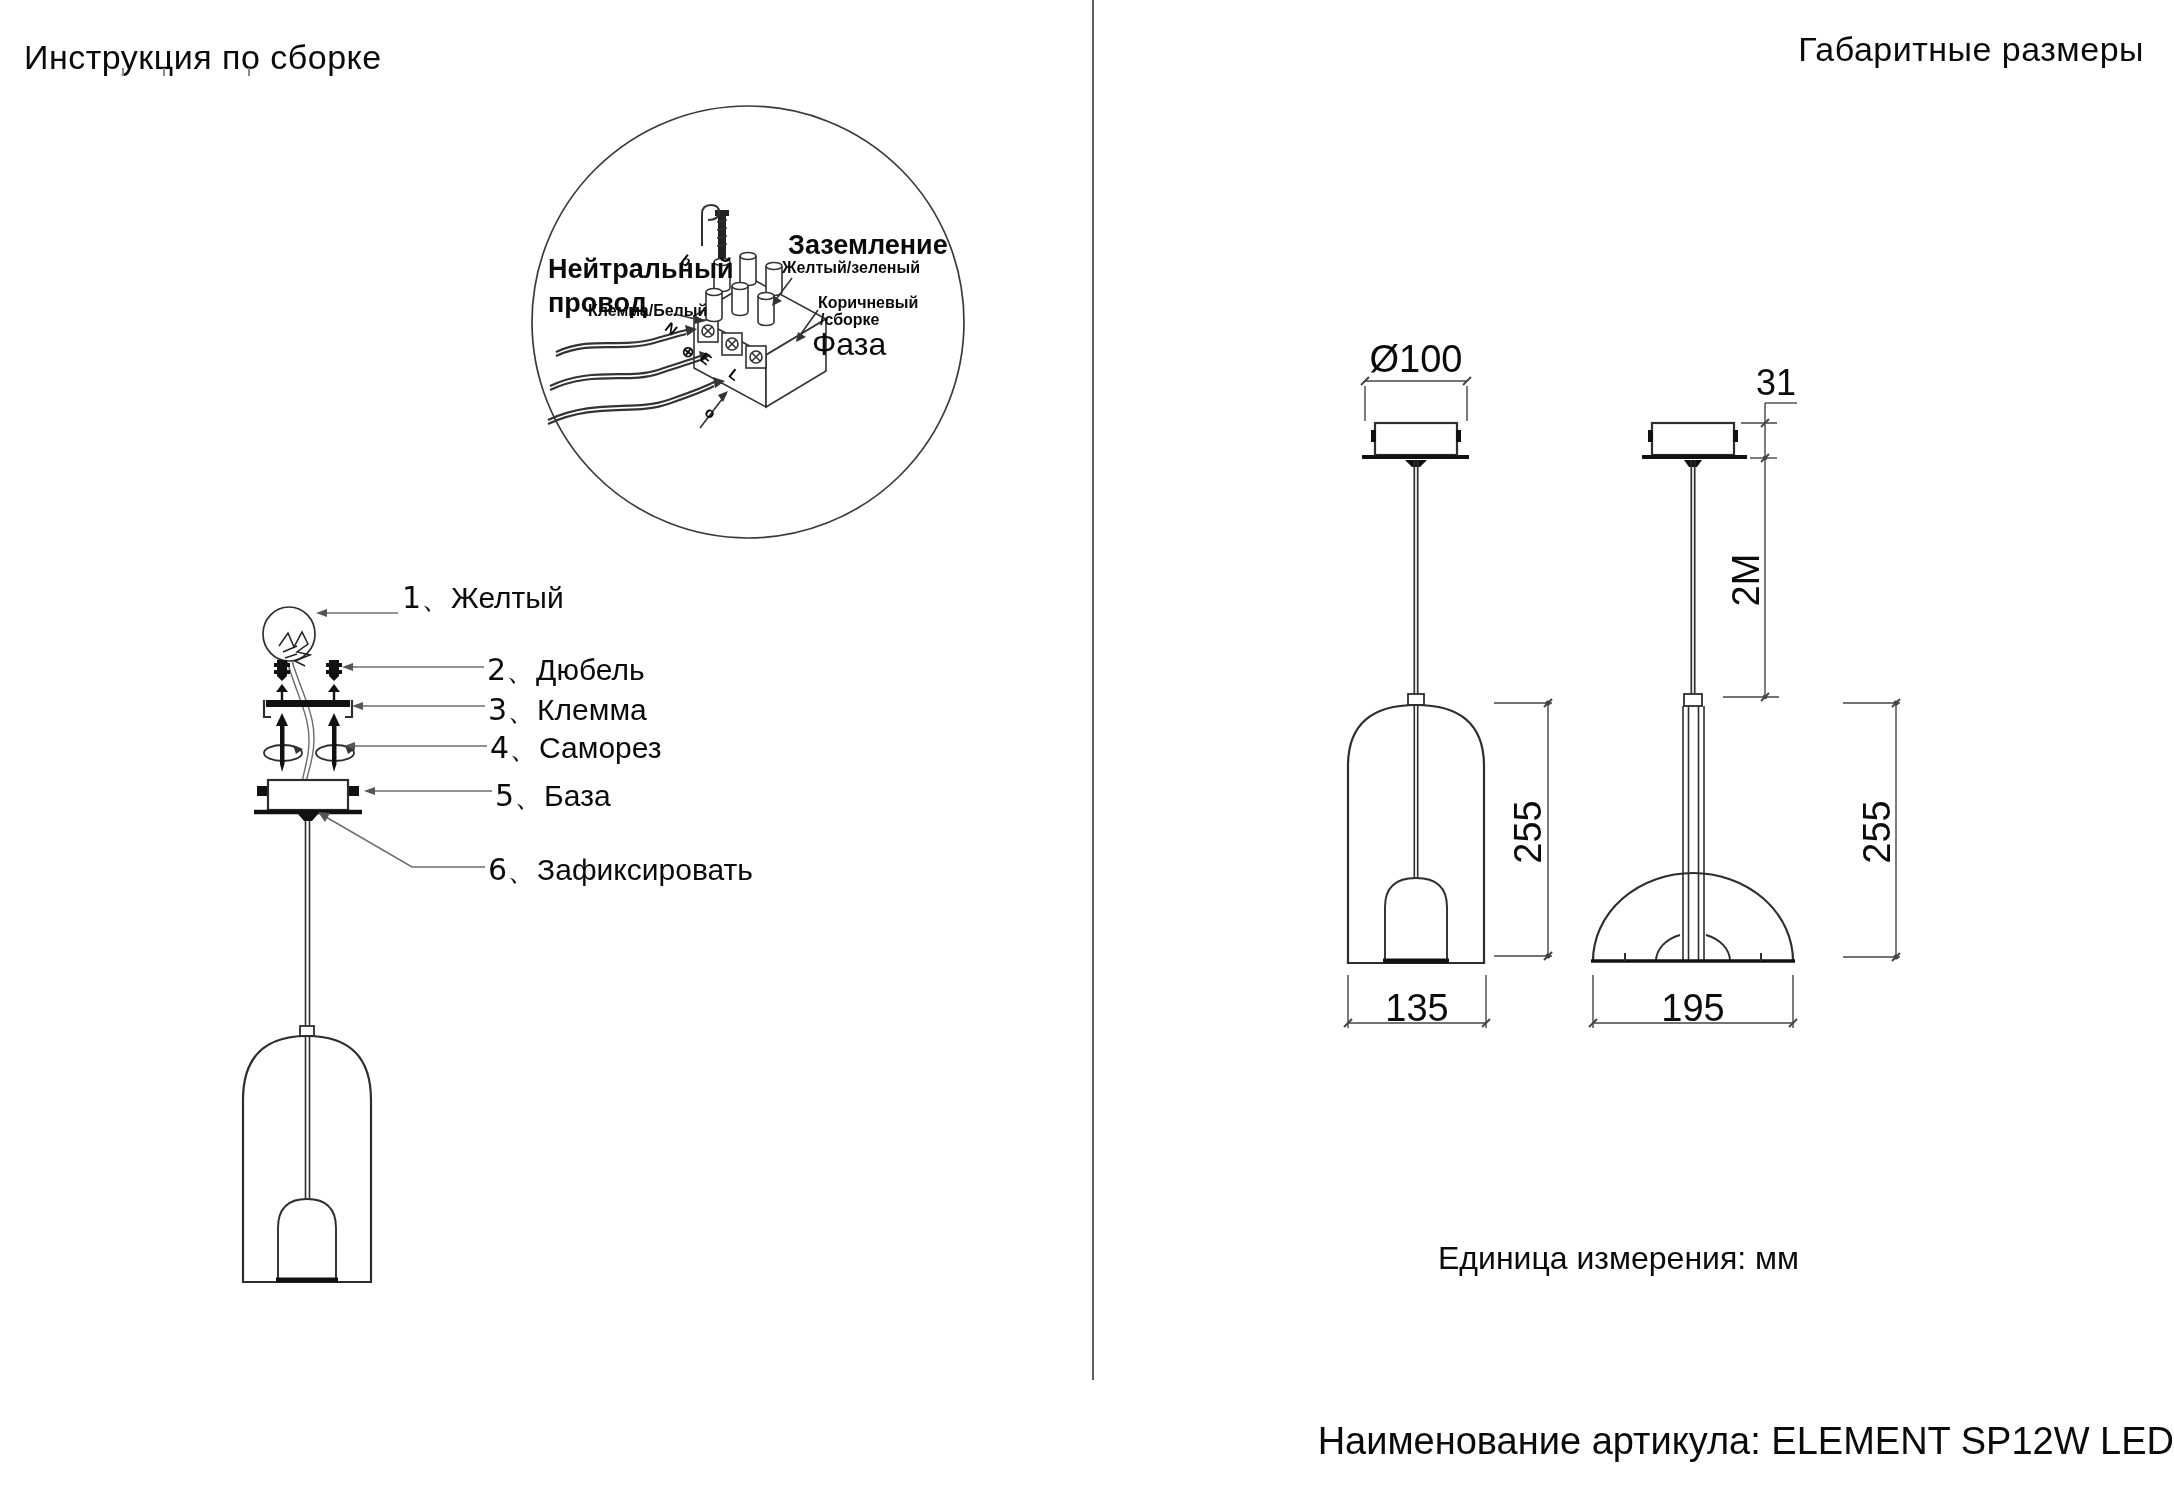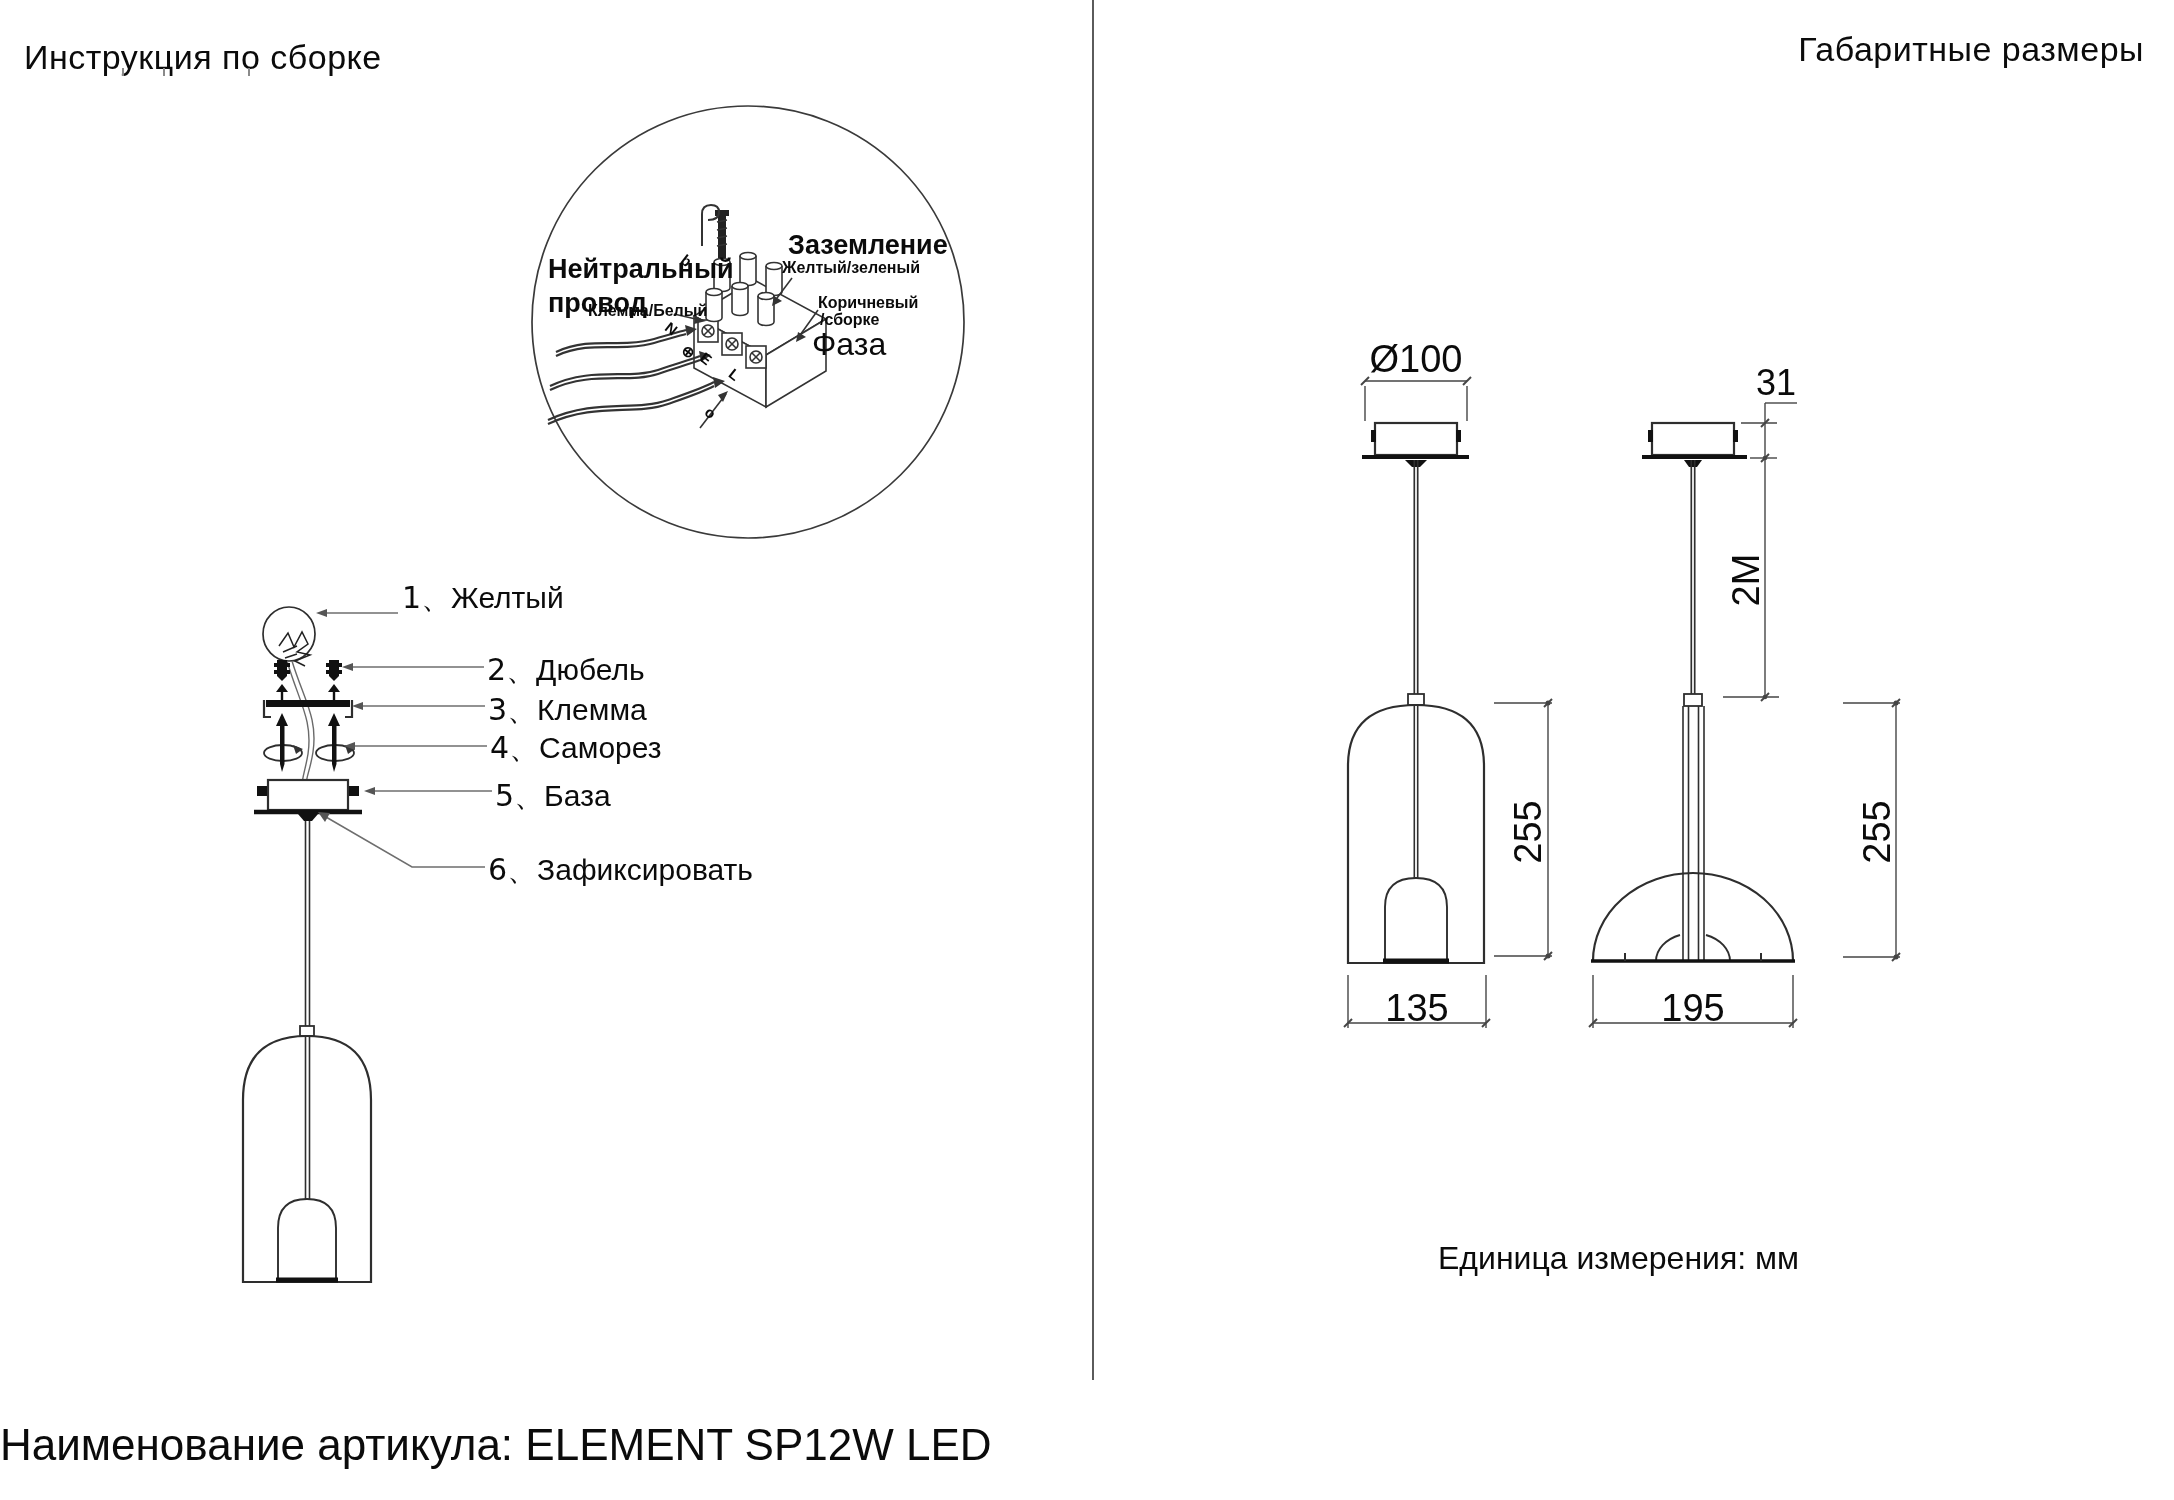--- a/index.html
+++ b/index.html
@@ -10,21 +10,21 @@
   .step{display:flex;align-items:baseline;font-size:30px;}
   .step-num{font-family:"DejaVu Sans","Liberation Sans",sans-serif;}
   .wire-big{font-size:27px;font-weight:700;}
   .wire-small{font-size:16px;font-weight:700;}
   .faza{font-size:32px;}
   .dim{font-size:38px;}
   .dim31{font-size:36px;}
   .cx{transform:translateX(-50%);}
   .rot{transform:translate(-50%,-50%) rotate(-90deg);transform-origin:center;}
   .tletter{font-size:15px;font-weight:700;transform:rotate(38deg);}
-  .footer{width:2174px;text-align:left;font-size:44px;}
+  .footer{width:2174px;text-align:right;font-size:38px;}
   .units{font-size:32px;}
   svg{position:absolute;left:0;top:0;}
   .dash{position:absolute;width:2px;height:8px;background:#8a8a8a;}
 </style>
 </head>
 <body>
 
 <svg width="2174" height="1500" viewBox="0 0 2174 1500">
 
   <line x1="1093" y1="0" x2="1093" y2="1380" stroke="#333" stroke-width="1.6"></line>

